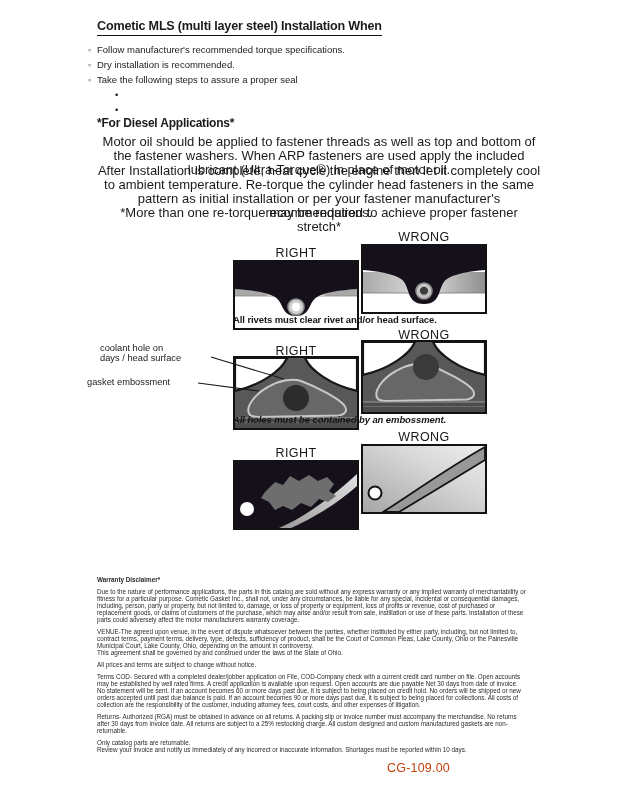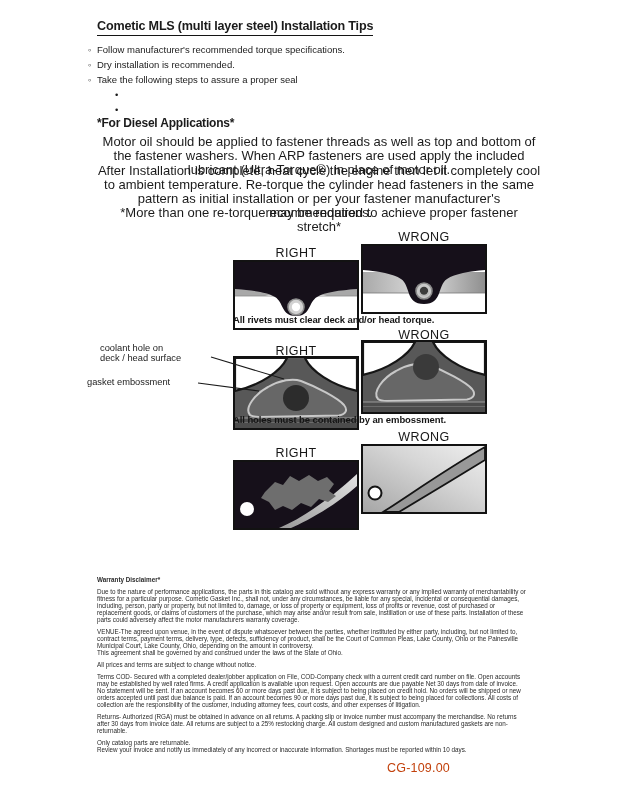--- a/index.html
+++ b/index.html
@@ -23,39 +23,39 @@
   .para2{top:164px;}
   .para3{top:206px;}
   .rw-lbl{width:126px;text-align:center;font-size:12.5px;letter-spacing:0.4px;color:#161616;}
   .f1-lbl{top:230px;} .f2-lbl{top:328px;} .f3-lbl{top:430px;}
   .col-r{left:233px;margin-top:16px;} .col-w{left:361px;}
   .panel{border:2px solid #121212;background:#fff;font-size:0;line-height:0;}
   .panel svg{display:block;}
   .f1-panel{top:244px;} .f2-panel{top:340px;} .f3-panel{top:444px;}
   .cap{font-size:9.5px;font-weight:bold;letter-spacing:-0.1px;line-height:11.5px;color:#151515;}
   .cap1{left:233px;top:314px;width:280px;}
-  .cap2{left:233px;top:414px;width:280px;}
+  .cap2{left:233px;top:414px;width:280px;font-style:italic;}
   .cap3{left:233px;top:514px;width:235px;}
   .ann{font-size:9.3px;line-height:10px;text-align:left;color:#222;}
   .ann1a{left:100px;top:343px;width:110px;}
   .ann1b{left:100px;top:353px;width:110px;}
   .ann2{left:87px;top:377px;width:110px;}
   .leader{left:195px;top:349px;pointer-events:none;z-index:5;}
   .legal{left:97px;top:576px;width:430px;font-size:6.3px;line-height:7px;color:#2a2a2a;}
   .legal p{margin:0 0 5px 0;}
   .legal p.mb0{margin-bottom:0;}
   .legal .lh{font-weight:bold;}
   .footer-code{left:387px;top:761px;font-size:12.5px;color:#c2410c;letter-spacing:0.2px;}
 </style>
 </head>
 <body>
 
 <div class="page">
 
-  <div class="abs title">Cometic MLS (multi layer steel) Installation Tips</div>
+  <div class="abs title">Cometic MLS (multi layer steel) Installation When</div>
 
   <div class="abs tips">
     <div class="tip">
       <span class="mk">◦</span>
       <span>Follow manufacturer's recommended torque specifications.</span>
     </div>
     <div class="tip">
       <span class="mk">◦</span>
       <span>Dry installation is recommended.</span>
     </div>
@@ -103,27 +103,27 @@
       <rect width="122" height="66" fill="#ffffff"></rect>
       <rect x="0" y="26" width="122" height="21" fill="url(#f1w-g)"></rect>
       <line x1="0" y1="47" x2="122" y2="47" stroke="#777777" stroke-width="0.8"></line>
       <path d="M0,0 H122 V24 C106,25.5 92,27.5 84,33 C74,39.5 80,58 61,58 C42,58 48,39.5 38,33 C30,27.5 16,25.5 0,24 Z" fill="#16101a"></path>
       <circle cx="61" cy="45" r="8" fill="#c9c9c9" stroke="#8a8a8a" stroke-width="1.6"></circle>
       <circle cx="61" cy="45" r="4.2" fill="#3c3c3c"></circle>
       <path d="M56.5,46.5 a4.8,4.8 0 0 0 9,0" stroke="#b9b9b9" stroke-width="1.6" fill="none"></path>
     </svg>
   </div>
 
-  <div class="abs cap cap1">All rivets must clear deck and/or head torque.</div>
+  <div class="abs cap cap1">All rivets must clear rivet and/or head surface.</div>
 
   <div class="abs rw-lbl f2-lbl col-r">RIGHT</div>
   <div class="abs rw-lbl f2-lbl col-w">WRONG</div>
 
   <div class="abs ann ann1a">coolant hole on</div>
-  <div class="abs ann ann1b">deck / head surface</div>
+  <div class="abs ann ann1b">days / head surface</div>
   <div class="abs ann ann2">gasket embossment</div>
 
   <div class="abs panel f2-panel col-r">
     <svg width="122" height="70" viewBox="0 0 122 70" xmlns="http://www.w3.org/2000/svg">
       <rect width="122" height="70" fill="#585858"></rect>
       <path d="M15,57 C9,50 20,36 33,29 C45,22 58,20 66,23 C82,29 103,40 109,47 C113,52 111,56 104,57.5 L24,59 C19,59 17,58.5 15,57 Z" fill="#676767" stroke="#c8c8c8" stroke-width="2"></path>
       <path d="M0,0 H52 C46,13 26,27 0,33 Z" fill="#ffffff" stroke="#161616" stroke-width="2.2"></path>
       <path d="M122,0 H70 C76,13 96,27 122,33 Z" fill="#ffffff" stroke="#161616" stroke-width="2.2"></path>
       <circle cx="61" cy="40" r="13" fill="#2c2c2c"></circle>
       <rect x="0" y="60" width="122" height="10" fill="#4c4c4c"></rect>

